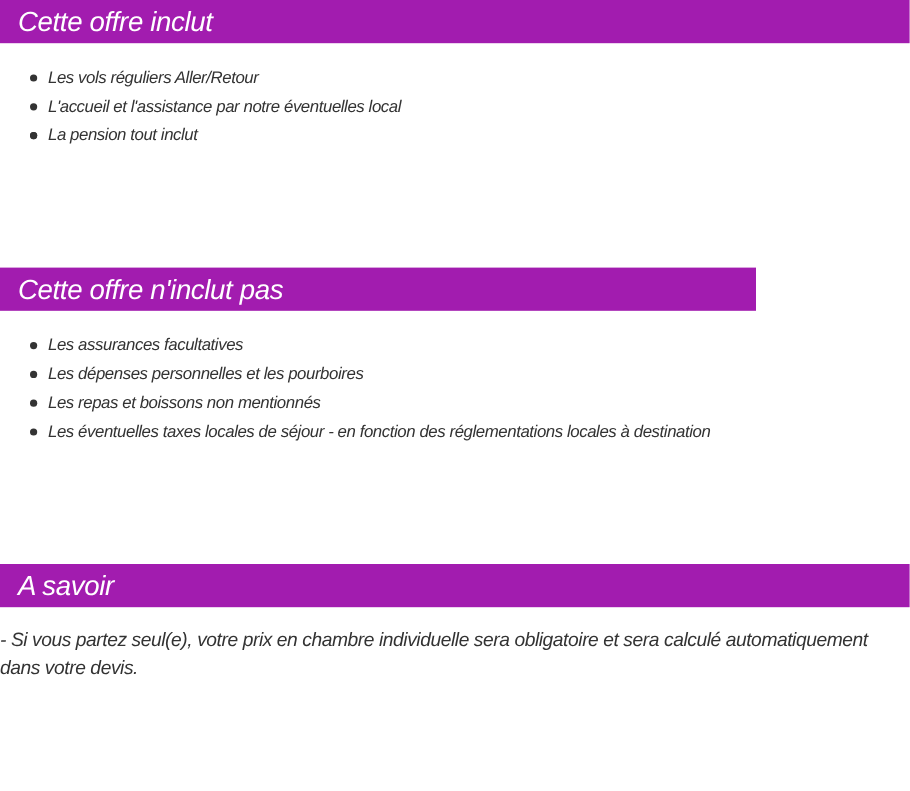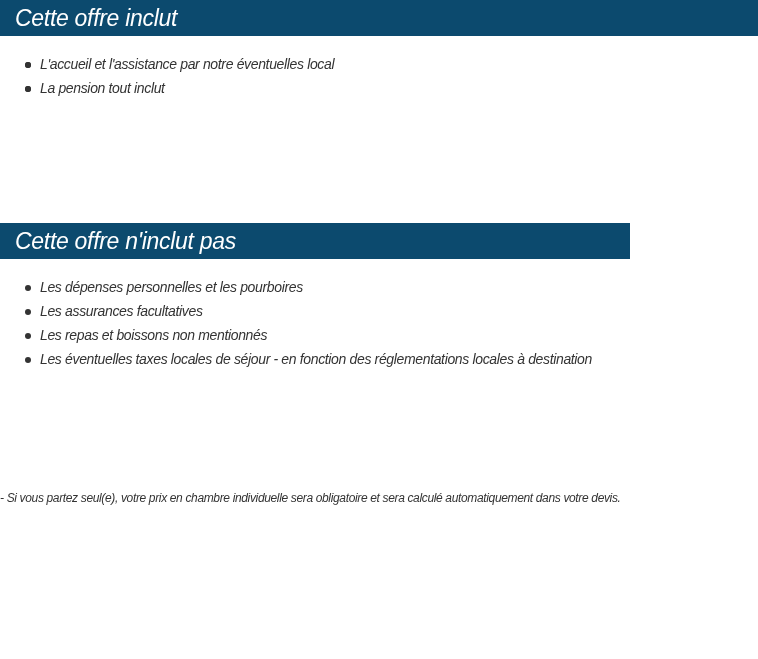--- a/index.html
+++ b/index.html
@@ -8,21 +8,21 @@
       background: #ffffff;
     }
     body {
       width: 758px;
       height: 659px;
       overflow: hidden;
       font-family: "Liberation Sans", sans-serif;
       color: #333333;
     }
     .section-header {
-      background: #0c4a6e;
+      background: #a21caf;
       height: 36px;
       display: flex;
       align-items: center;
       padding-left: 15px;
       box-sizing: border-box;
     }
     .section-title {
       color: #ffffff;
       font-style: italic;
       font-size: 23px;
@@ -49,53 +49,56 @@
     .bullet-dot {
       position: absolute;
       left: 25px;
       top: 10px;
       width: 6px;
       height: 6px;
       border-radius: 50%;
       background: #333333;
     }
     .plain-text {
-      font-size: 12px;
+      font-size: 16px;
       line-height: 24px;
       font-style: italic;
       color: #333333;
       letter-spacing: -0.35px;
       margin: 0;
       padding-right: 4px;
     }
   </style>
 </head>
 <body>
 
 <section style="position:absolute; top:0; left:0; width:758px;">
   <div class="section-header">
     <h2 class="section-title">Cette offre inclut</h2>
   </div>
   <ul class="bullet-list" style="margin-top:16px;">
-    <li><span class="bullet-dot"></span></li>
+    <li><span class="bullet-dot"></span><span>Les vols réguliers Aller/Retour</span></li>
     <li><span class="bullet-dot"></span><span>L'accueil et l'assistance par notre éventuelles local</span></li>
     <li><span class="bullet-dot"></span></li>
     <li><span class="bullet-dot"></span><span>La pension tout inclut</span></li>
   </ul>
 </section>
 
 <section style="position:absolute; top:223px; left:0; width:630px;">
   <div class="section-header">
     <h2 class="section-title">Cette offre n'inclut pas</h2>
   </div>
   <ul class="bullet-list" style="margin-top:16px;">
+    <li><span class="bullet-dot"></span><span>Les assurances facultatives</span></li>
     <li><span class="bullet-dot"></span><span>Les dépenses personnelles et les pourboires</span></li>
-    <li><span class="bullet-dot"></span><span>Les assurances facultatives</span></li>
     <li><span class="bullet-dot"></span><span>Les repas et boissons non mentionnés</span></li>
     <li><span class="bullet-dot"></span><span>Les éventuelles taxes locales de séjour - en fonction des réglementations locales à destination</span></li>
   </ul>
 </section>
 
 <section style="position:absolute; top:470px; left:0; width:758px;">
+  <div class="section-header">
+    <h2 class="section-title">A savoir</h2>
+  </div>
   <div style="margin-top:16px;">
     <p class="plain-text">- Si vous partez seul(e), votre prix en chambre individuelle sera obligatoire et sera calculé automatiquement dans votre devis.</p>
   </div>
 </section>
 
 </body></html>

